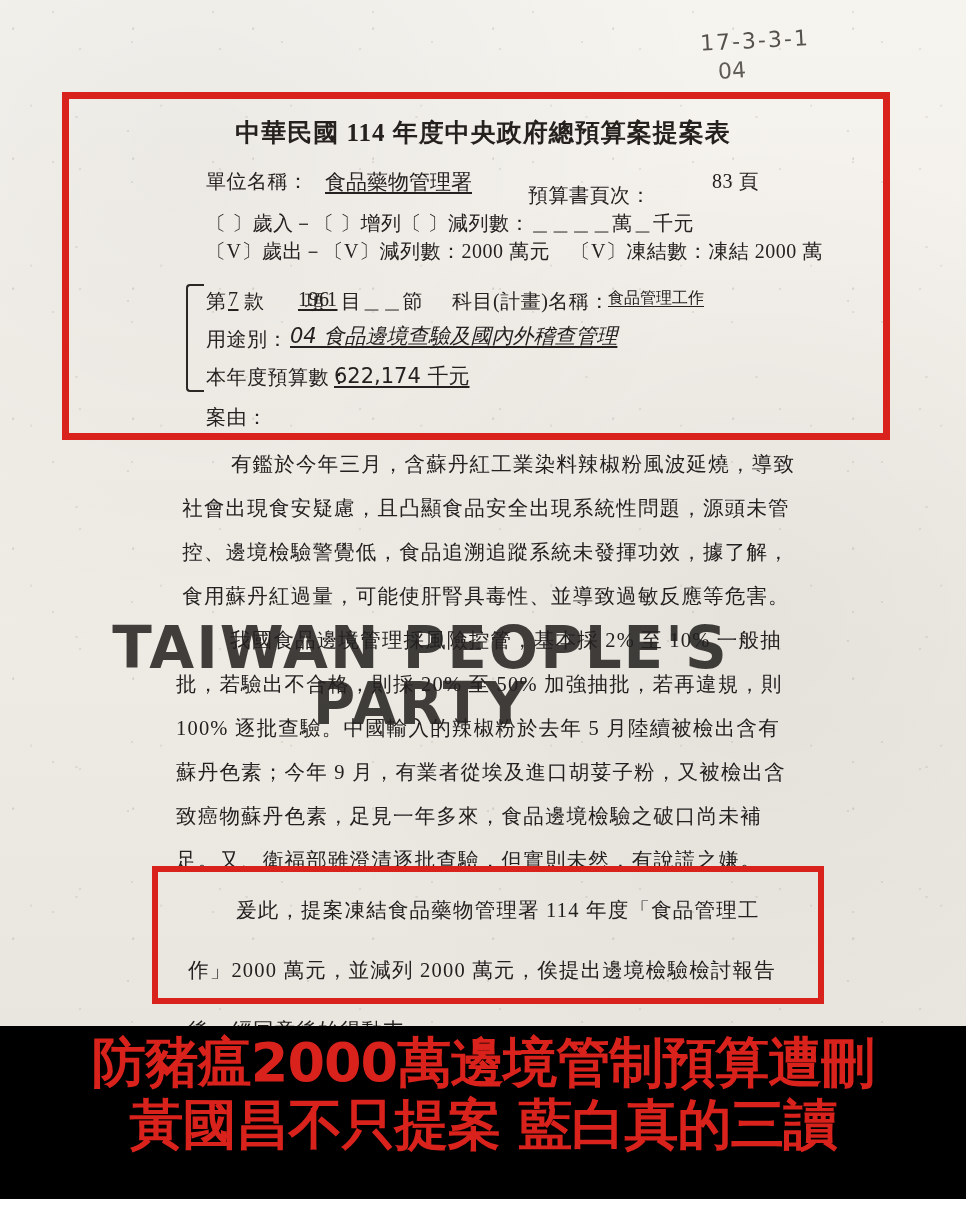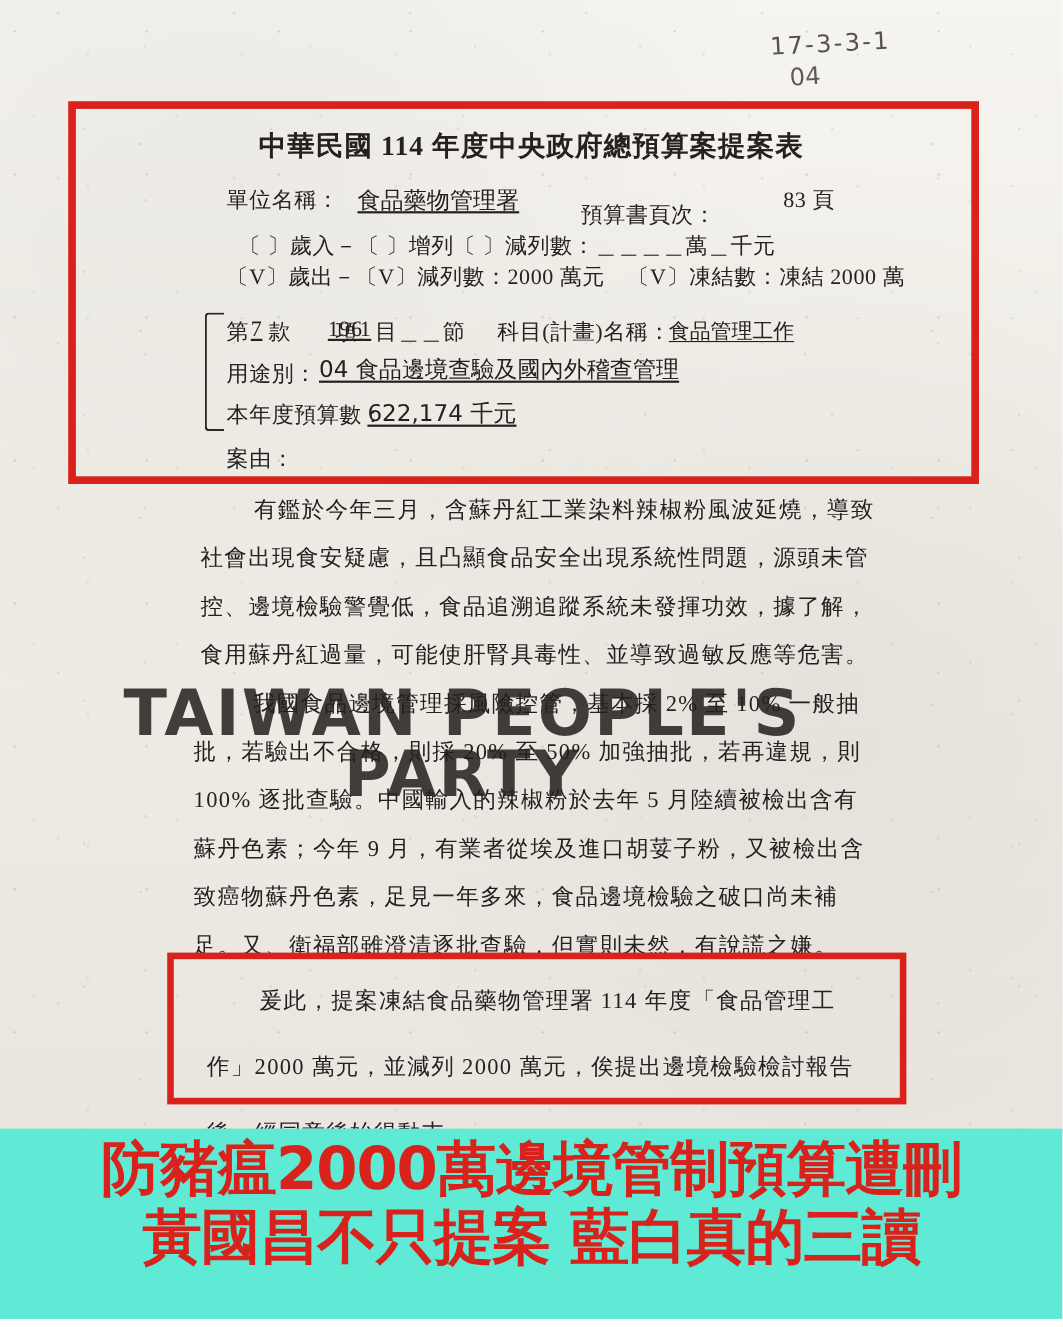--- a/index.html
+++ b/index.html
@@ -144,21 +144,21 @@
     pointer-events: none;
   }
 
   
   #caption {
     position: absolute;
     left: 0;
     top: 1026px;
     width: 966px;
     height: 173px;
-    background: #5eead4;
+    background: #000000;
     text-align: center;
   }
   .caption-line {
     font-family: "DejaVu Sans", sans-serif;
     font-weight: bold;
     color: #d9221c;
     font-size: 54px;
     line-height: 62px;
     letter-spacing: -1px;
     white-space: nowrap;
@@ -174,38 +174,38 @@
   <div id="hand-mark-top">17-3-3-1</div>
   <div id="hand-mark-top2">04</div>
 
   <div id="doc-title">中華民國 114 年度中央政府總預算案提案表</div>
 
   <div class="docline" style="left:206px; top:168px;">單位名稱：</div>
   <div class="docline u hand" style="left:290px; top:168px; font-size:21px;margin-left:35px;">食品藥物管理署</div>
   <div class="docline" style="left:528px; top:168px;margin-top:14px;">預算書頁次：</div>
   <div class="docline" style="left:676px; top:168px;margin-left:36px;">83 頁</div>
 
-  <div class="docline" style="left:206px; top:210px;margin-left:11px;">〔 〕歲入－〔 〕增列〔 〕減列數：＿＿＿＿萬＿千元</div>
+  <div class="docline" style="left:206px; top:210px;">〔 〕歲入－〔 〕增列〔 〕減列數：＿＿＿＿萬＿千元</div>
   <div class="docline" style="left:206px; top:238px;">〔V〕歲出－〔V〕減列數：2000 萬元　〔V〕凍結數：凍結 2000 萬</div>
 
   <div id="left-bracket"></div>
 
   <div class="docline" style="left:206px; top:288px;">第</div>
   <div class="docline u" style="left:228px; top:288px;">7</div>
   <div class="docline" style="left:244px; top:288px;">款</div>
   <div class="docline u" style="left:266px; top:288px;margin-left:32px;">196</div>
   <div class="docline" style="left:305px; top:288px;">項</div>
   <div class="docline u" style="left:327px; top:288px;">1</div>
   <div class="docline" style="left:341px; top:288px;">目＿＿節</div>
 
   <div class="docline" style="left:452px; top:288px;">科目(計畫)名稱：</div>
-  <div class="docline u hand" style="left:608px; top:288px; font-size:19px;">食品管理工作</div>
+  <div class="docline u hand" style="left:608px; top:288px; font-size:16px;">食品管理工作</div>
 
   <div class="docline" style="left:206px; top:326px;">用途別：</div>
-  <div class="docline u hand" style="left:290px; top:322px; font-size:21px;">04 食品邊境查驗及國內外稽查管理</div>
+  <div class="docline u hand" style="left:290px; top:322px; font-size:21px;font-style:italic;">04 食品邊境查驗及國內外稽查管理</div>
 
   <div class="docline" style="left:206px; top:364px;">本年度預算數：</div>
   <div class="docline u hand" style="left:334px; top:362px; font-size:21px;">622,174 千元</div>
 
   <div class="docline" style="left:206px; top:404px;">案由：</div>
 
   <div id="watermark">TAIWAN PEOPLE'S PARTY</div>
 
   <div class="para" id="para1">有鑑於今年三月，含蘇丹紅工業染料辣椒粉風波延燒，導致社會出現食安疑慮，且凸顯食品安全出現系統性問題，源頭未管控、邊境檢驗警覺低，食品追溯追蹤系統未發揮功效，據了解，食用蘇丹紅過量，可能使肝腎具毒性、並導致過敏反應等危害。</div>
   <div class="para" id="para2">我國食品邊境管理採風險控管，基本採 2% 至 10% 一般抽批，若驗出不合格，則採 20% 至 50% 加強抽批，若再違規，則 100% 逐批查驗。中國輸入的辣椒粉於去年 5 月陸續被檢出含有蘇丹色素；今年 9 月，有業者從埃及進口胡荽子粉，又被檢出含致癌物蘇丹色素，足見一年多來，食品邊境檢驗之破口尚未補足。又、衛福部雖澄清逐批查驗，但實則未然，有說謊之嫌。</div>

